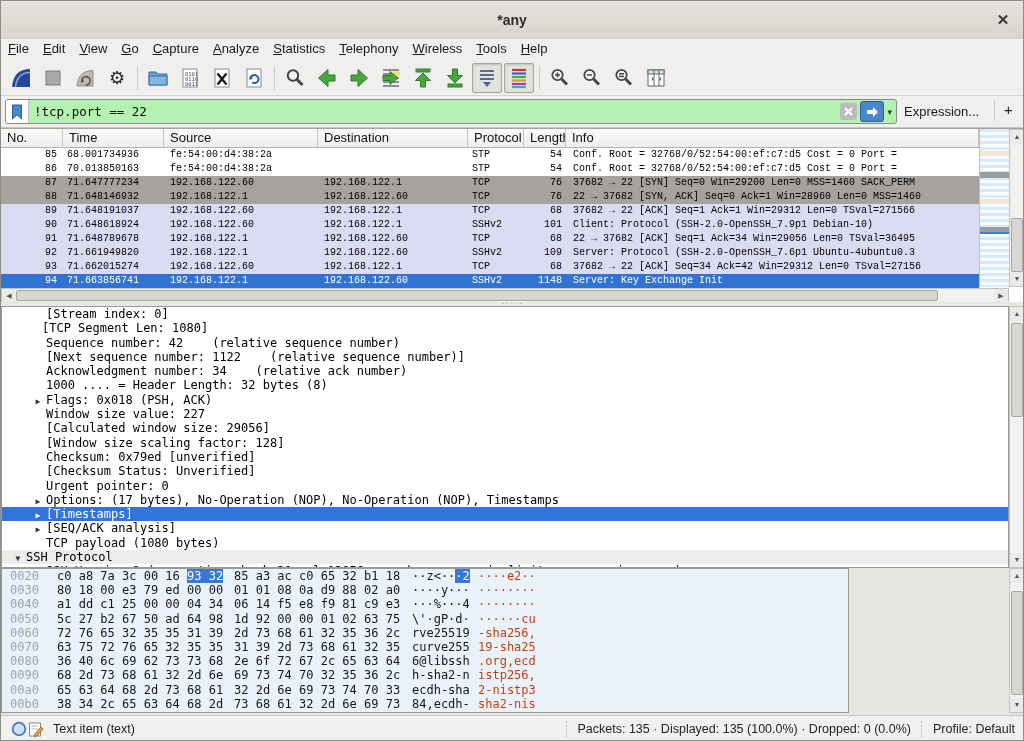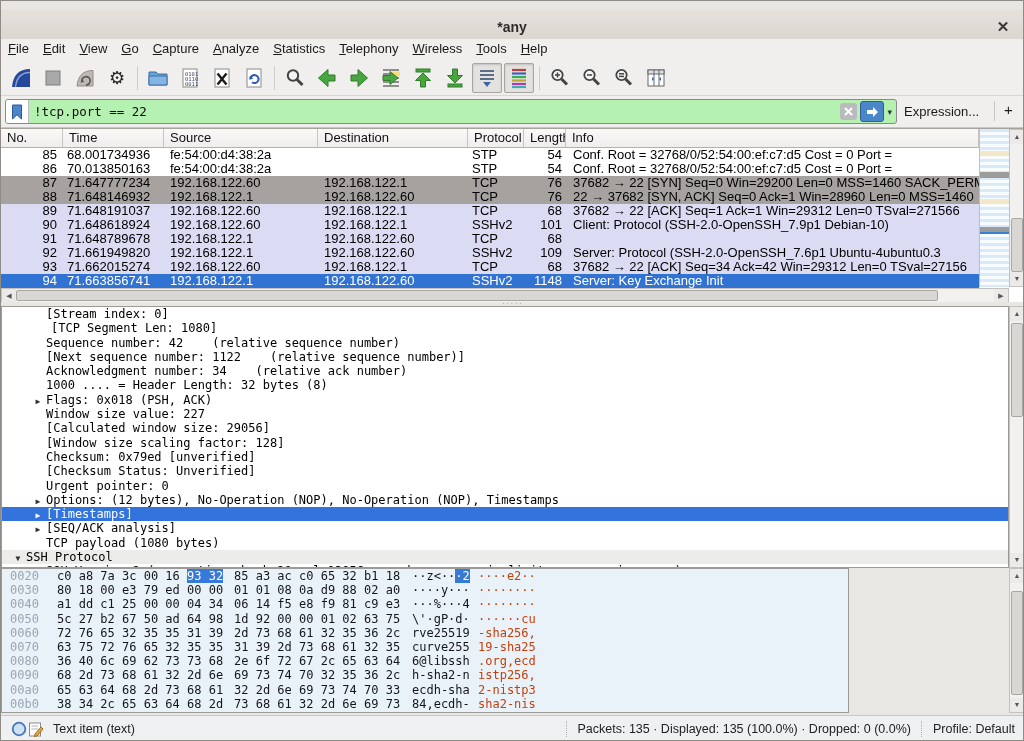--- a/index.html
+++ b/index.html
@@ -1,19 +1,19 @@
 <!DOCTYPE html>
 <html><head>
 <meta charset="utf-8">
 <style>
   html,body{margin:0;padding:0;background:#555;}
   #win{position:relative;width:1024px;height:741px;background:#e9e7e3;
        font-family:"Liberation Sans",sans-serif;overflow:hidden;border:1px solid #8f8b85;box-sizing:border-box;}
   
-  #titlebar{position:absolute;left:0;top:8px;width:100%;height:38px;
+  #titlebar{position:absolute;left:0;top:1px;width:100%;height:38px;
     background:linear-gradient(#e5e1dc,#d8d4cd);border-bottom:1px solid #b4b0a9;}
   #title{position:absolute;left:0;right:0;top:10px;text-align:center;font-size:14px;color:#2e2c29;font-weight:bold;}
   #close-btn{position:absolute;right:10px;top:8px;width:20px;height:20px;text-align:center;
     font-size:15px;font-weight:bold;color:#3a3834;line-height:20px;cursor:default;}
   
   #menubar{position:absolute;left:0;top:38px;width:100%;height:21px;background:#f0efed;}
   .mi{display:inline-block;padding:2px 7px 0 7px;font-size:13px;color:#1a1a1a;height:19px;}
   .mi::first-letter{text-decoration:underline;}
   
   #toolbar{position:absolute;left:0;top:59px;width:100%;height:36px;background:#f0efed;
@@ -34,21 +34,21 @@
   #expression-label{position:absolute;left:903px;top:8px;font-size:13px;color:#1a1a1a;}
   #filter-sep{position:absolute;left:993px;top:5px;width:1px;height:20px;background:#c9c7c3;}
   #add-filter-btn{position:absolute;left:1003px;top:5px;font-size:15px;color:#1a1a1a;}
   
   #plist{position:absolute;left:0;top:127px;width:1024px;height:174px;background:#fff;border-top:1px solid #a6a49f;}
   #pheader{position:absolute;left:0;top:0;height:19px;width:1008px;display:flex;overflow:hidden;}
   .hcell{background:linear-gradient(#fafa f9,#efeeec);background:linear-gradient(#faf9f8,#efeeec);
     border-right:1px solid #c6c4c1;border-bottom:1px solid #b3b1ae;font-size:13px;color:#111;
     padding:1px 0 0 6px;box-sizing:border-box;white-space:nowrap;overflow:hidden;flex:none;}
   #prows{position:absolute;left:0;top:19px;width:978px;height:140px;overflow:hidden;}
-  .prow{display:flex;height:14px;font-family:Liberation Sans, sans-serif;font-size:13px;line-height:14px;color:#000;white-space:nowrap;}
+  .prow{display:flex;height:14px;font-family:Liberation Mono, monospace;font-size:10px;line-height:14px;color:#000;white-space:nowrap;}
   .prow span{flex:none;overflow:hidden;box-sizing:border-box;}
   .c0{width:62px;text-align:right;padding-right:6px;}
   .c1{width:101px;padding-left:4px;}
   .c2{width:154px;padding-left:6px;}
   .c3{width:150px;padding-left:6px;}
   .c4{width:56px;padding-left:4px;}
   .c5{width:42px;text-align:right;padding-right:4px;}
   .c6{flex:1 1 auto !important;padding-left:7px;}
   .r-white{background:#ffffff;}
   .r-gray{background:#a5a2a0;}
@@ -344,20 +344,21 @@
           <span class="c5">101</span>
           <span class="c6">Client: Protocol (SSH-2.0-OpenSSH_7.9p1 Debian-10)</span>
         </div>
         <div class="prow r-lav">
           <span class="c0">91</span>
           <span class="c1">71.648789678</span>
           <span class="c2">192.168.122.1</span>
           <span class="c3">192.168.122.60</span>
           <span class="c4">TCP</span>
           <span class="c5">68</span>
+          <span class="c6">22 → 37682 [ACK] Seq=1 Ack=34 Win=29056 Len=0 TSval=36495</span>
         </div>
         <div class="prow r-lav">
           <span class="c0">92</span>
           <span class="c1">71.661949820</span>
           <span class="c2">192.168.122.1</span>
           <span class="c3">192.168.122.60</span>
           <span class="c4">SSHv2</span>
           <span class="c5">109</span>
           <span class="c6">Server: Protocol (SSH-2.0-OpenSSH_7.6p1 Ubuntu-4ubuntu0.3</span>
         </div>
@@ -397,33 +398,33 @@
       <div class="sb-arrow" style="left:0;top:0;">◀</div>
       <div class="sb-thumb" style="left:14px;top:1px;width:922px;height:11px;"></div>
       <div class="sb-arrow" style="right:0;top:0;">▶</div>
     </div>
   </div>
 
   <div id="splitter1">· · · · ·</div>
 
   <div id="details">
       <div class="dline" style="padding-left: 28px;"><span class="arr"></span><span>[Stream index: 0]</span></div>
-      <div class="dline" style="padding-left: 33px;"><span class="arr"></span><span>[TCP Segment Len: 1080]</span></div>
+      <div class="dline" style="padding-left: 24px;"><span class="arr"></span><span>[TCP Segment Len: 1080]</span></div>
       <div class="dline" style="padding-left: 28px;"><span class="arr"></span><span>Sequence number: 42    (relative sequence number)</span></div>
       <div class="dline" style="padding-left: 28px;"><span class="arr"></span><span>[Next sequence number: 1122    (relative sequence number)]</span></div>
       <div class="dline" style="padding-left: 28px;"><span class="arr"></span><span>Acknowledgment number: 34    (relative ack number)</span></div>
       <div class="dline" style="padding-left: 28px;"><span class="arr"></span><span>1000 .... = Header Length: 32 bytes (8)</span></div>
       <div class="dline" style="padding-left: 28px;"><span class="arr">▶</span><span>Flags: 0x018 (PSH, ACK)</span></div>
       <div class="dline" style="padding-left: 28px;"><span class="arr"></span><span>Window size value: 227</span></div>
       <div class="dline" style="padding-left: 28px;"><span class="arr"></span><span>[Calculated window size: 29056]</span></div>
       <div class="dline" style="padding-left: 28px;"><span class="arr"></span><span>[Window size scaling factor: 128]</span></div>
       <div class="dline" style="padding-left: 28px;"><span class="arr"></span><span>Checksum: 0x79ed [unverified]</span></div>
       <div class="dline" style="padding-left: 28px;"><span class="arr"></span><span>[Checksum Status: Unverified]</span></div>
       <div class="dline" style="padding-left: 28px;"><span class="arr"></span><span>Urgent pointer: 0</span></div>
-      <div class="dline" style="padding-left: 28px;"><span class="arr">▶</span><span>Options: (12 bytes), No-Operation (NOP), No-Operation (NOP), Timestamps</span></div>
+      <div class="dline" style="padding-left: 28px;"><span class="arr">▶</span><span>Options: (17 bytes), No-Operation (NOP), No-Operation (NOP), Timestamps</span></div>
       <div class="dline d-sel" style="padding-left: 28px;"><span class="arr">▶</span><span>[Timestamps]</span></div>
       <div class="dline" style="padding-left: 28px;"><span class="arr">▶</span><span>[SEQ/ACK analysis]</span></div>
       <div class="dline" style="padding-left: 28px;"><span class="arr"></span><span>TCP payload (1080 bytes)</span></div>
       <div class="dline d-gray" style="padding-left: 8px;"><span class="arr">▼</span><span>SSH Protocol</span></div>
       <div class="dline" style="padding-left: 28px;"><span class="arr">▶</span><span>SSH Version 2 (encryption:chacha20-poly1305@openssh.com mac:&lt;implicit&gt; compression:none)</span></div>
     </div>
   <div class="sb-v" id="details-sb">
     <div class="sb-arrow" style="top:0;left:0;">▲</div>
     <div class="sb-thumb" style="left:1px;top:16px;width:12px;height:94px;"></div>
     <div class="sb-arrow" style="bottom:0;left:0;">▼</div>

